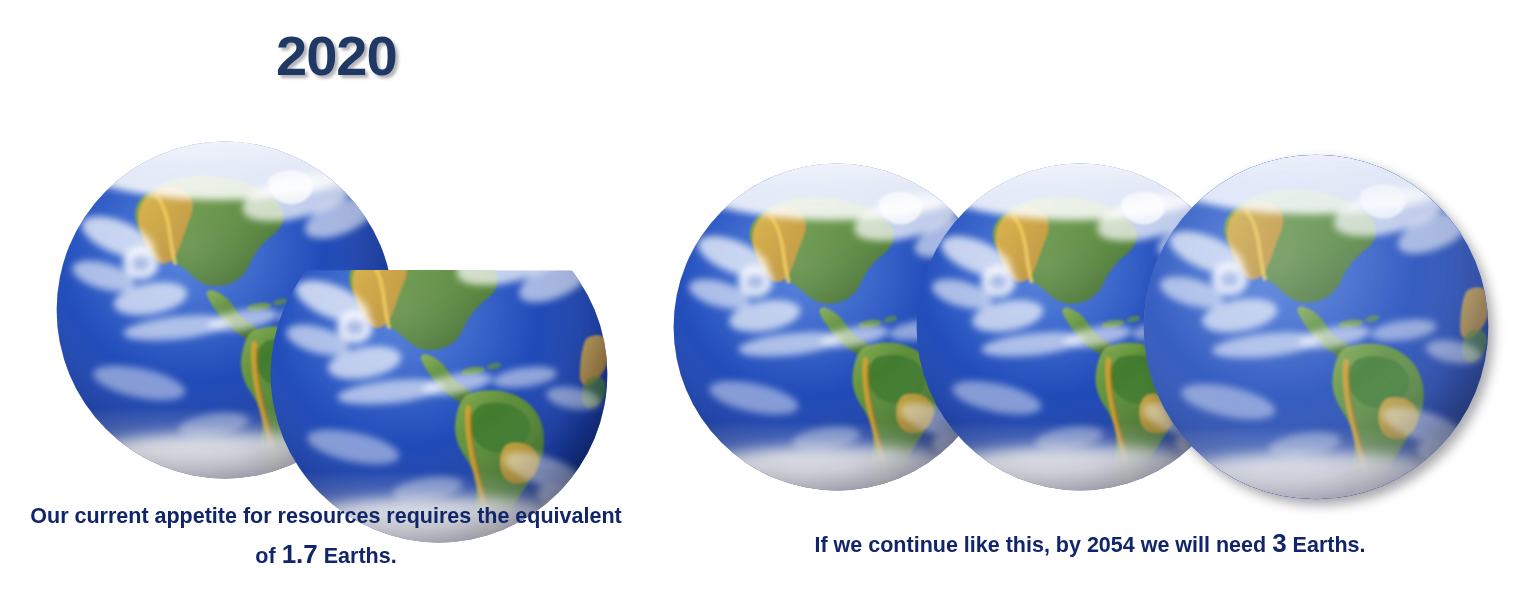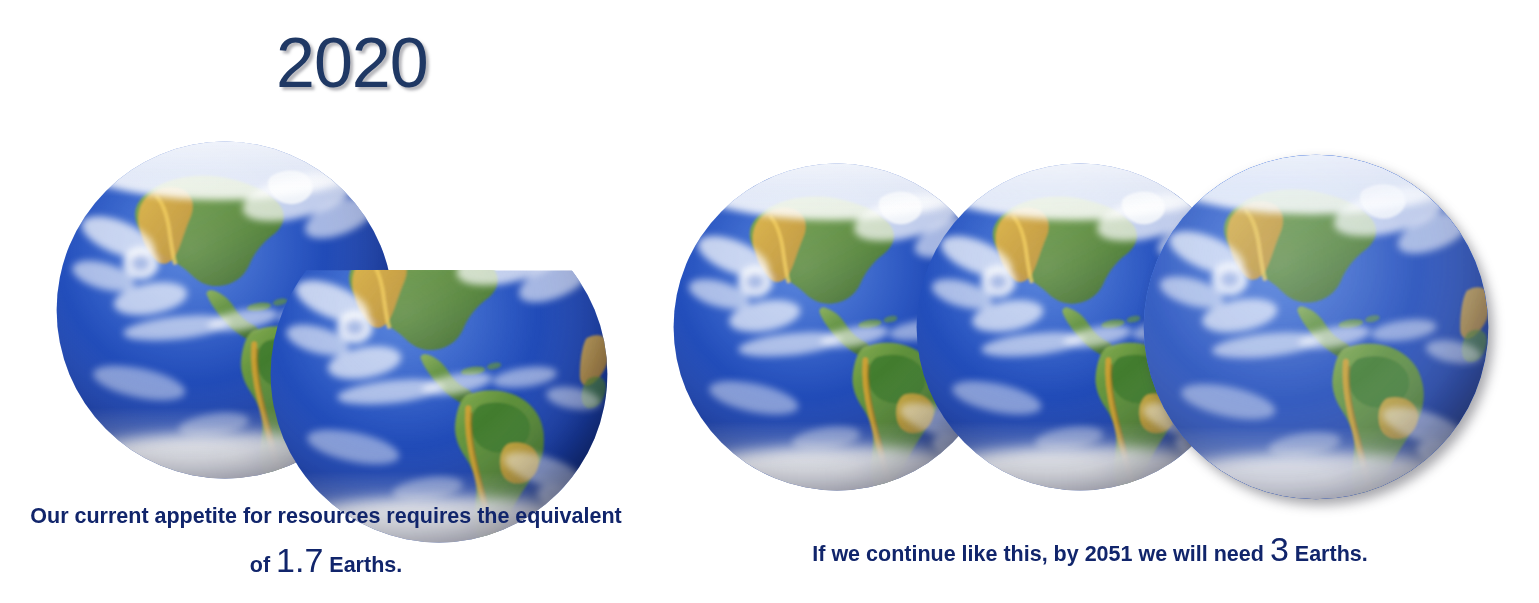--- a/index.html
+++ b/index.html
@@ -13,22 +13,22 @@
     height: 603px;
     background: #ffffff;
     overflow: hidden;
     font-family: "Liberation Sans", sans-serif;
   }
 
   
   .year-heading {
     position: absolute;
     font-family: "Liberation Sans", sans-serif;
-    font-weight: normal;
-    font-size: 70px;
+    font-weight: bold;
+    font-size: 56px;
     line-height: 1;
     letter-spacing: -1px;
     color: #1f3864;
     text-shadow: 3px 3px 3px rgba(120,120,130,0.55);
     white-space: nowrap;
   }
   #year-2020 { left: 276px; top: 28px; }
   #year-2050 { left: 978px; top: 28px; }
 
   
@@ -49,22 +49,22 @@
     color: #11256b;
     font-family: "Liberation Sans", sans-serif;
     font-weight: bold;
     font-size: 21.5px;
     line-height: 1.58;
     text-align: center;
   }
   #caption-2020 { left: 26px;  top: 500px; width: 600px; }
   #caption-2050 { left: 700px; top: 523px; width: 780px; }
   .big-num {
-    font-size: 34px;
-    font-weight: normal;
+    font-size: 26px;
+    font-weight: bold;
     letter-spacing: 0px;
   }
 </style>
 </head>
 <body>
 
 <div id="stage">
 
   <div class="year-heading" id="year-2020">2020</div>
 
@@ -266,16 +266,16 @@
         <circle cx="210" cy="210" r="209" fill="#ffffff" opacity="0.10"></circle>
       </g>
     </svg>
   </div>
 
   <div class="caption" id="caption-2020">
     <span>Our current appetite for resources requires the equivalent of </span><span class="big-num">1.7</span><span> Earths.</span>
   </div>
 
   <div class="caption" id="caption-2050">
-    <span>If we continue like this, by 2051 we will need </span><span class="big-num">3</span><span> Earths.</span>
+    <span>If we continue like this, by 2054 we will need </span><span class="big-num">3</span><span> Earths.</span>
   </div>
 
 </div>
 
 </body></html>

